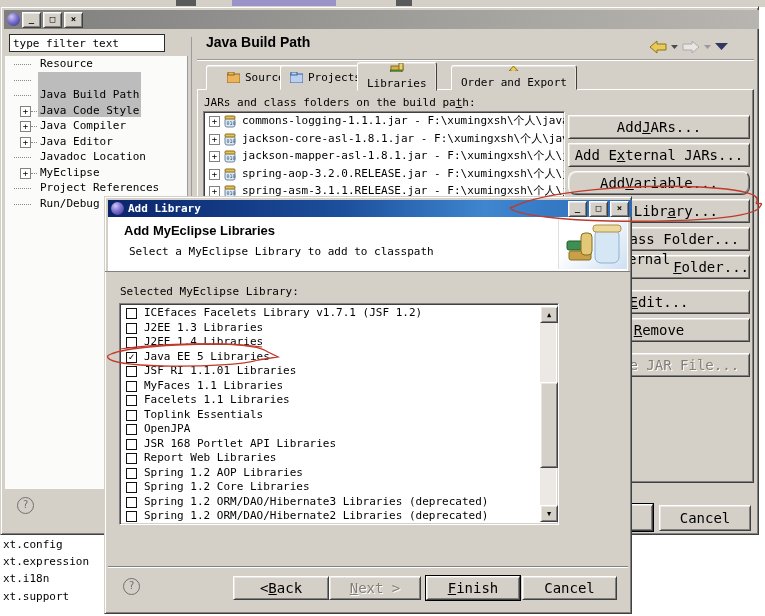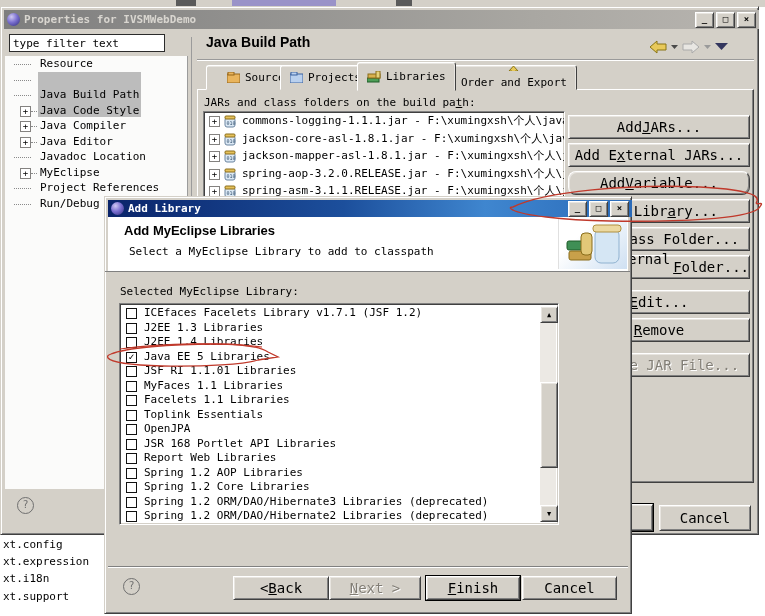--- a/index.html
+++ b/index.html
@@ -112,21 +112,20 @@
 
   <div class="bg-item">xt.config</div>
       <div class="bg-item">xt.expression</div>
       <div class="bg-item">xt.i18n</div>
       <div class="bg-item">xt.support</div>
     </div>
 
   <div id="props" class="abs chrome raised">
     <div class="titlebar inactive">
       <span class="sphere"></span>
-      <span class="tb-title">Properties for IVSMWebDemo</span>
       <span class="winbtn btn3d">_</span>
       <span class="winbtn btn3d">□</span>
       <span class="winbtn btn3d">×</span>
     </div>
 
     <input id="filter-input" value="type filter text" style="">
 
     <div id="left-panel" class="abs">
       <div id="tree">
 
@@ -214,21 +213,21 @@
         </svg>
       <span>Source</span>
     </div>
     <div class="tab" style="left:279px;">
       <svg width="13" height="11">
           <rect x="0" y="2" width="13" height="9" fill="#b9d0ee" stroke="#3b62a0"></rect>
           <rect x="1" y="0" width="6" height="3" fill="#b9d0ee" stroke="#3b62a0"></rect>
         </svg>
       <span>Projects</span>
     </div>
-    <div class="tab selected" style="left:356px;">
+    <div class="tab selected" style="left:356px;flex-direction:column;">
       <svg width="14" height="12">
           <rect x="0" y="7" width="12" height="4" fill="#4d9e57" stroke="#1f5c28"></rect>
           <rect x="1" y="3" width="12" height="4" fill="#d8b14f" stroke="#8a6d1a"></rect>
           <rect x="9" y="0" width="4" height="7" fill="#e6d27a" stroke="#8a6d1a"></rect>
         </svg>
       <span>Libraries</span>
     </div>
     <div class="tab" style="left:450px;flex-direction:column;">
       <svg width="13" height="12">
           <path d="M3 11 L3 5 L0 5 L4.5 0 L9 5 L6 5 L6 11 Z" fill="#e8c95a" stroke="#8a7514" transform="translate(2,0)"></path>

